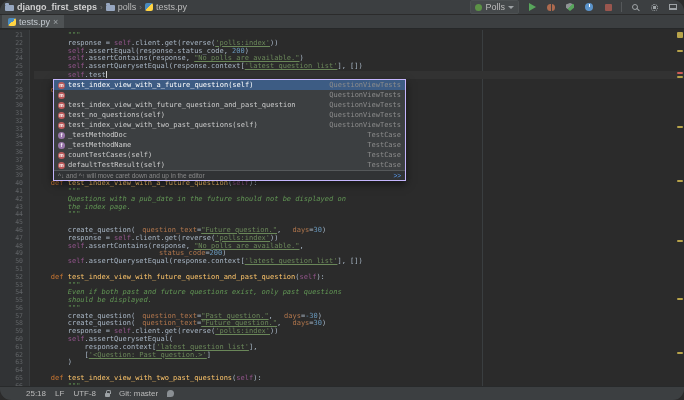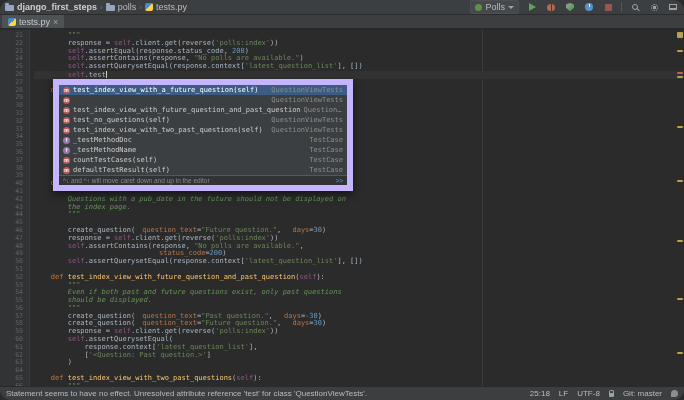--- a/index.html
+++ b/index.html
@@ -42,35 +42,35 @@
   
   .editor{position:absolute;top:30px;bottom:14px;left:0;right:0;display:flex;overflow:hidden;background:#2b2b2b;}
   .gutter{width:30px;background:#313335;border-right:1px solid #3a3d3f;padding:2px 6px 0 0;flex:none;
           font:6.5px "DejaVu Sans Mono",monospace;line-height:7.8px;color:#606366;text-align:right;}
   .gutter .ln{height:7.8px;}
   .code{flex:1;position:relative;padding:2px 0 0 4px;overflow:hidden;
         font:7px "DejaVu Sans Mono",monospace;line-height:7.8px;color:#a9b7c6;}
   .row{height:7.8px;white-space:pre;position:relative;}
   .row.cl{background:#323232;}
   .tk-k{color:#cc7832;}
-  .tk-s{color:#6a8759;}
+  .tk-s{color:#6a8759;text-decoration:underline;}
   .tk-d{color:#629755;font-style:italic;}
   .tk-n{color:#6897bb;}
   .tk-f{color:#ffc66b;}
   .tk-slf{color:#94558d;}
   .tk-kw{color:#b3774d;margin-left:7px;}
   .tk-e{color:#a9b7c6;text-decoration:underline wavy #e05555 1px;text-underline-offset:1px;}
   .caret{display:inline-block;width:1px;height:7px;background:#d4d4d4;vertical-align:-1px;}
   .guide{position:absolute;top:0;bottom:0;left:452px;width:1px;background:#3a3e40;}
   
   .stripe{position:absolute;right:0;top:0;bottom:0;width:9px;}
   .stripe .mark{position:absolute;right:1px;width:6px;height:2px;border-radius:1px;}
   .stripe .top-ind{position:absolute;right:1px;top:2px;width:6px;height:6px;background:#b8a34a;border-radius:1px;}
   
-  .popup{position:absolute;left:53px;top:49px;width:300px;background:#3c3f41;border:6px solid #c4b5fd;
+  .popup{position:absolute;left:53px;top:49px;width:353px;background:#3c3f41;border:1px solid #c4b5fd;
          box-shadow:0 3px 8px rgba(0,0,0,.55);z-index:5;}
   .citem{height:10px;display:flex;align-items:center;gap:3px;padding:0 4px;
          font:7px "DejaVu Sans Mono",monospace;color:#cccccc;}
   .citem.sel{background:#3d5c84;color:#ffffff;}
   .cicon{width:7px;height:7px;border-radius:50%;color:#fff;flex:none;
          font:bold 5px "Liberation Sans",sans-serif;display:flex;align-items:center;justify-content:center;}
   .cicon.method{background:#bc5a5a;}
   .cicon.field{background:#9876aa;}
   .cname{white-space:nowrap;flex:none;}
   .ctype{flex:1;min-width:0;overflow:hidden;text-overflow:ellipsis;white-space:nowrap;text-align:right;color:#8c8c8c;}
@@ -312,21 +312,20 @@
           </div>
         </div>
       <div class="pfooter">
         <span>^↓ and ^↑ will move caret down and up in the editor</span>
         <span class="link">&gt;&gt;</span>
       </div>
     </div>
   </div>
 
   <div class="statusbar">
-    <div class="status-msg">Statement seems to have no effect. Unresolved attribute reference 'test' for class 'QuestionViewTests'.</div>
     <div class="status-right">
       <span>25:18</span>
       <span>LF</span>
       <span>UTF-8</span>
       <span class="icon-lock"></span>
       <span>Git: master</span>
       <span class="icon-hector"></span>
     </div>
   </div>
 

